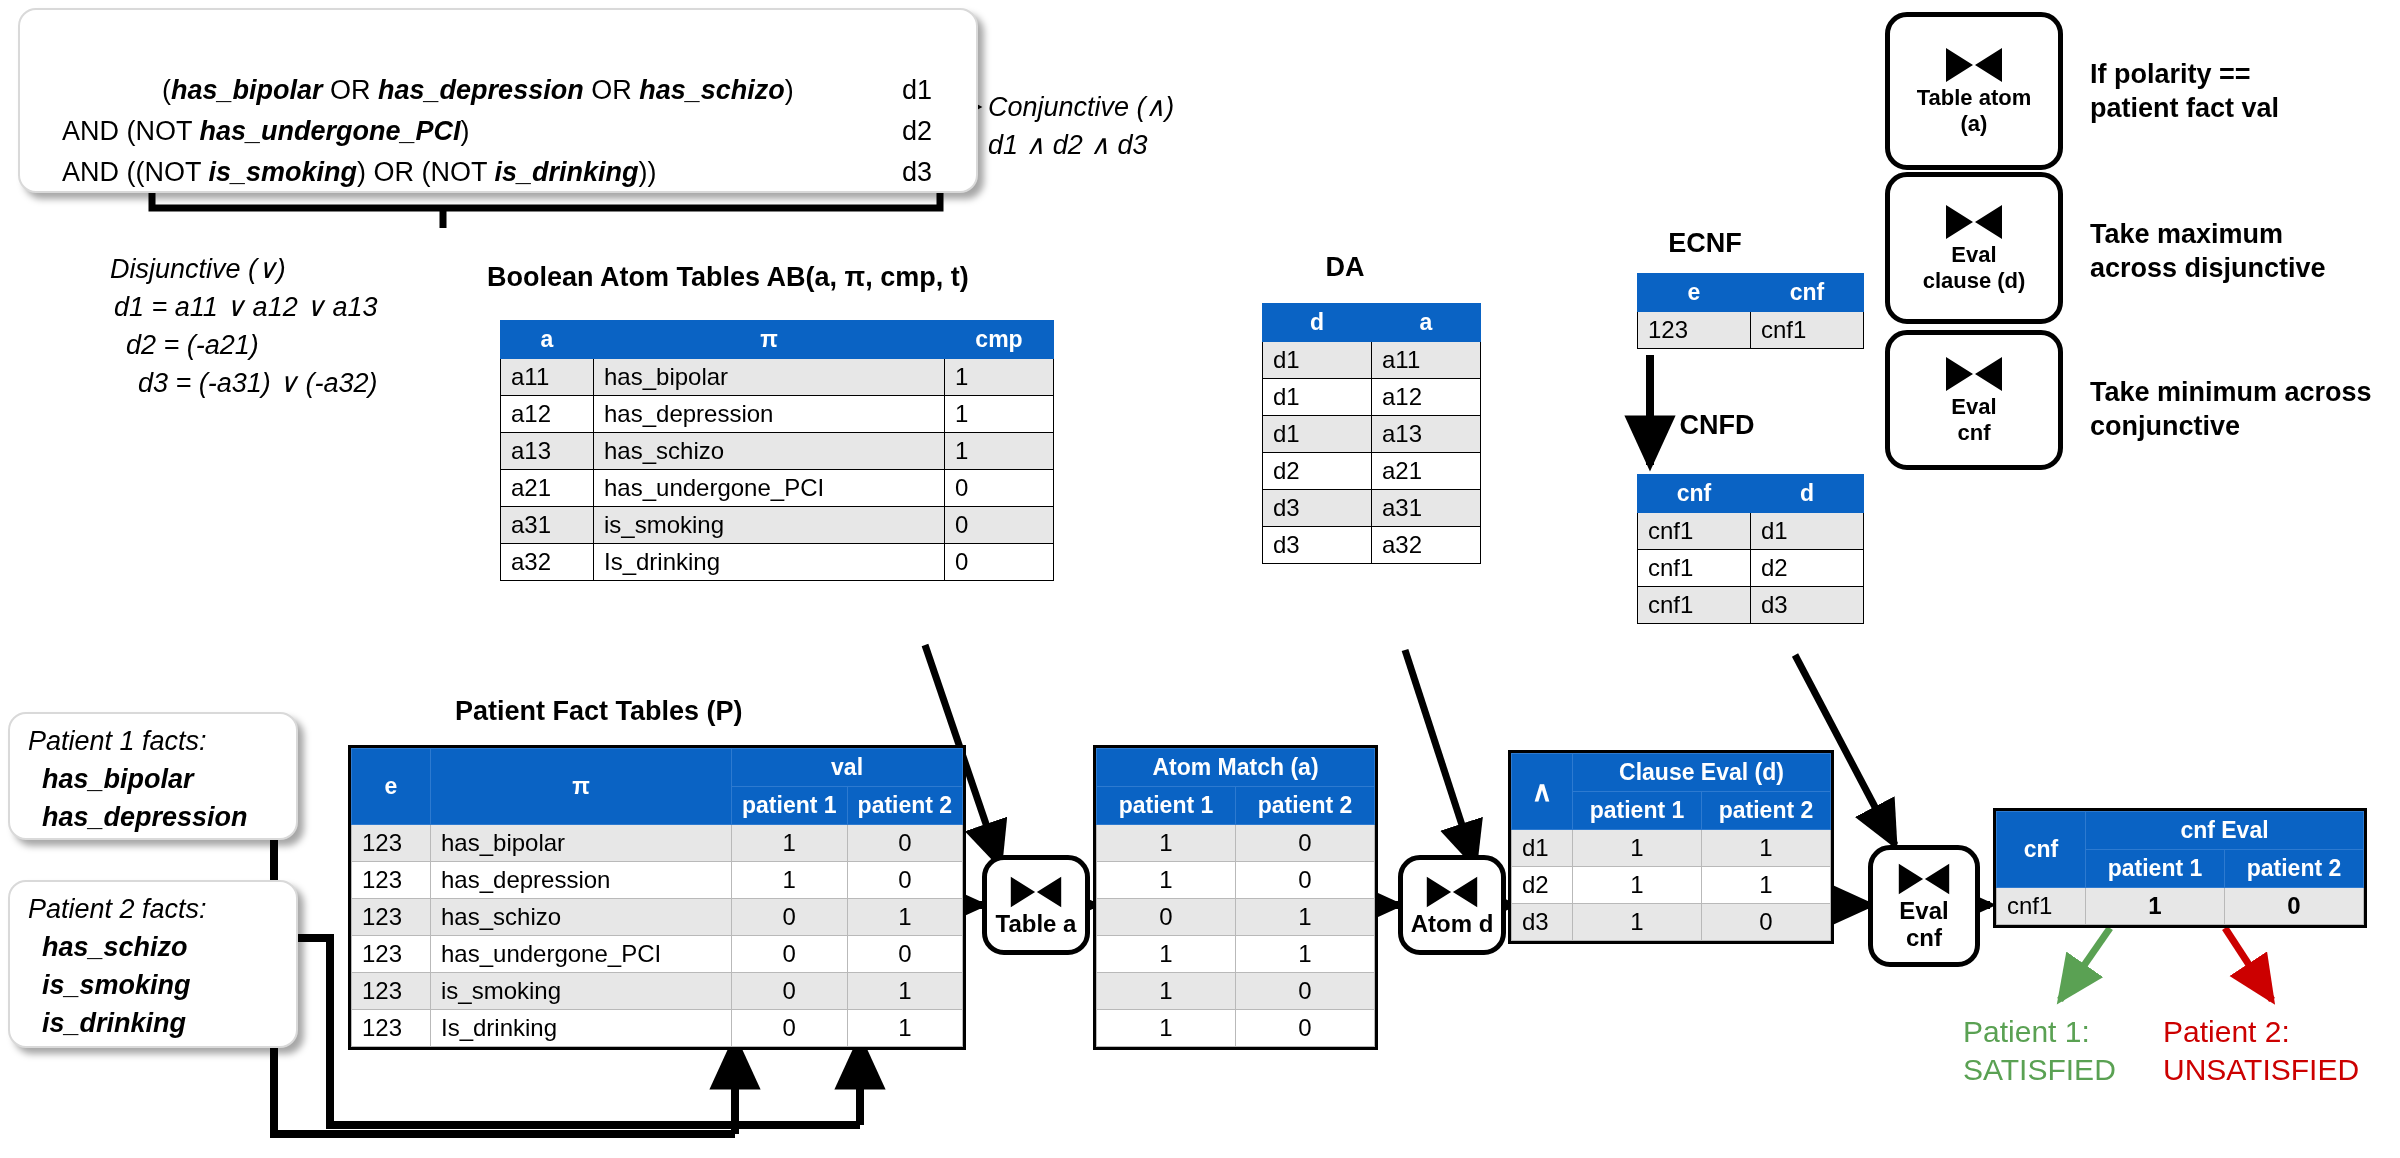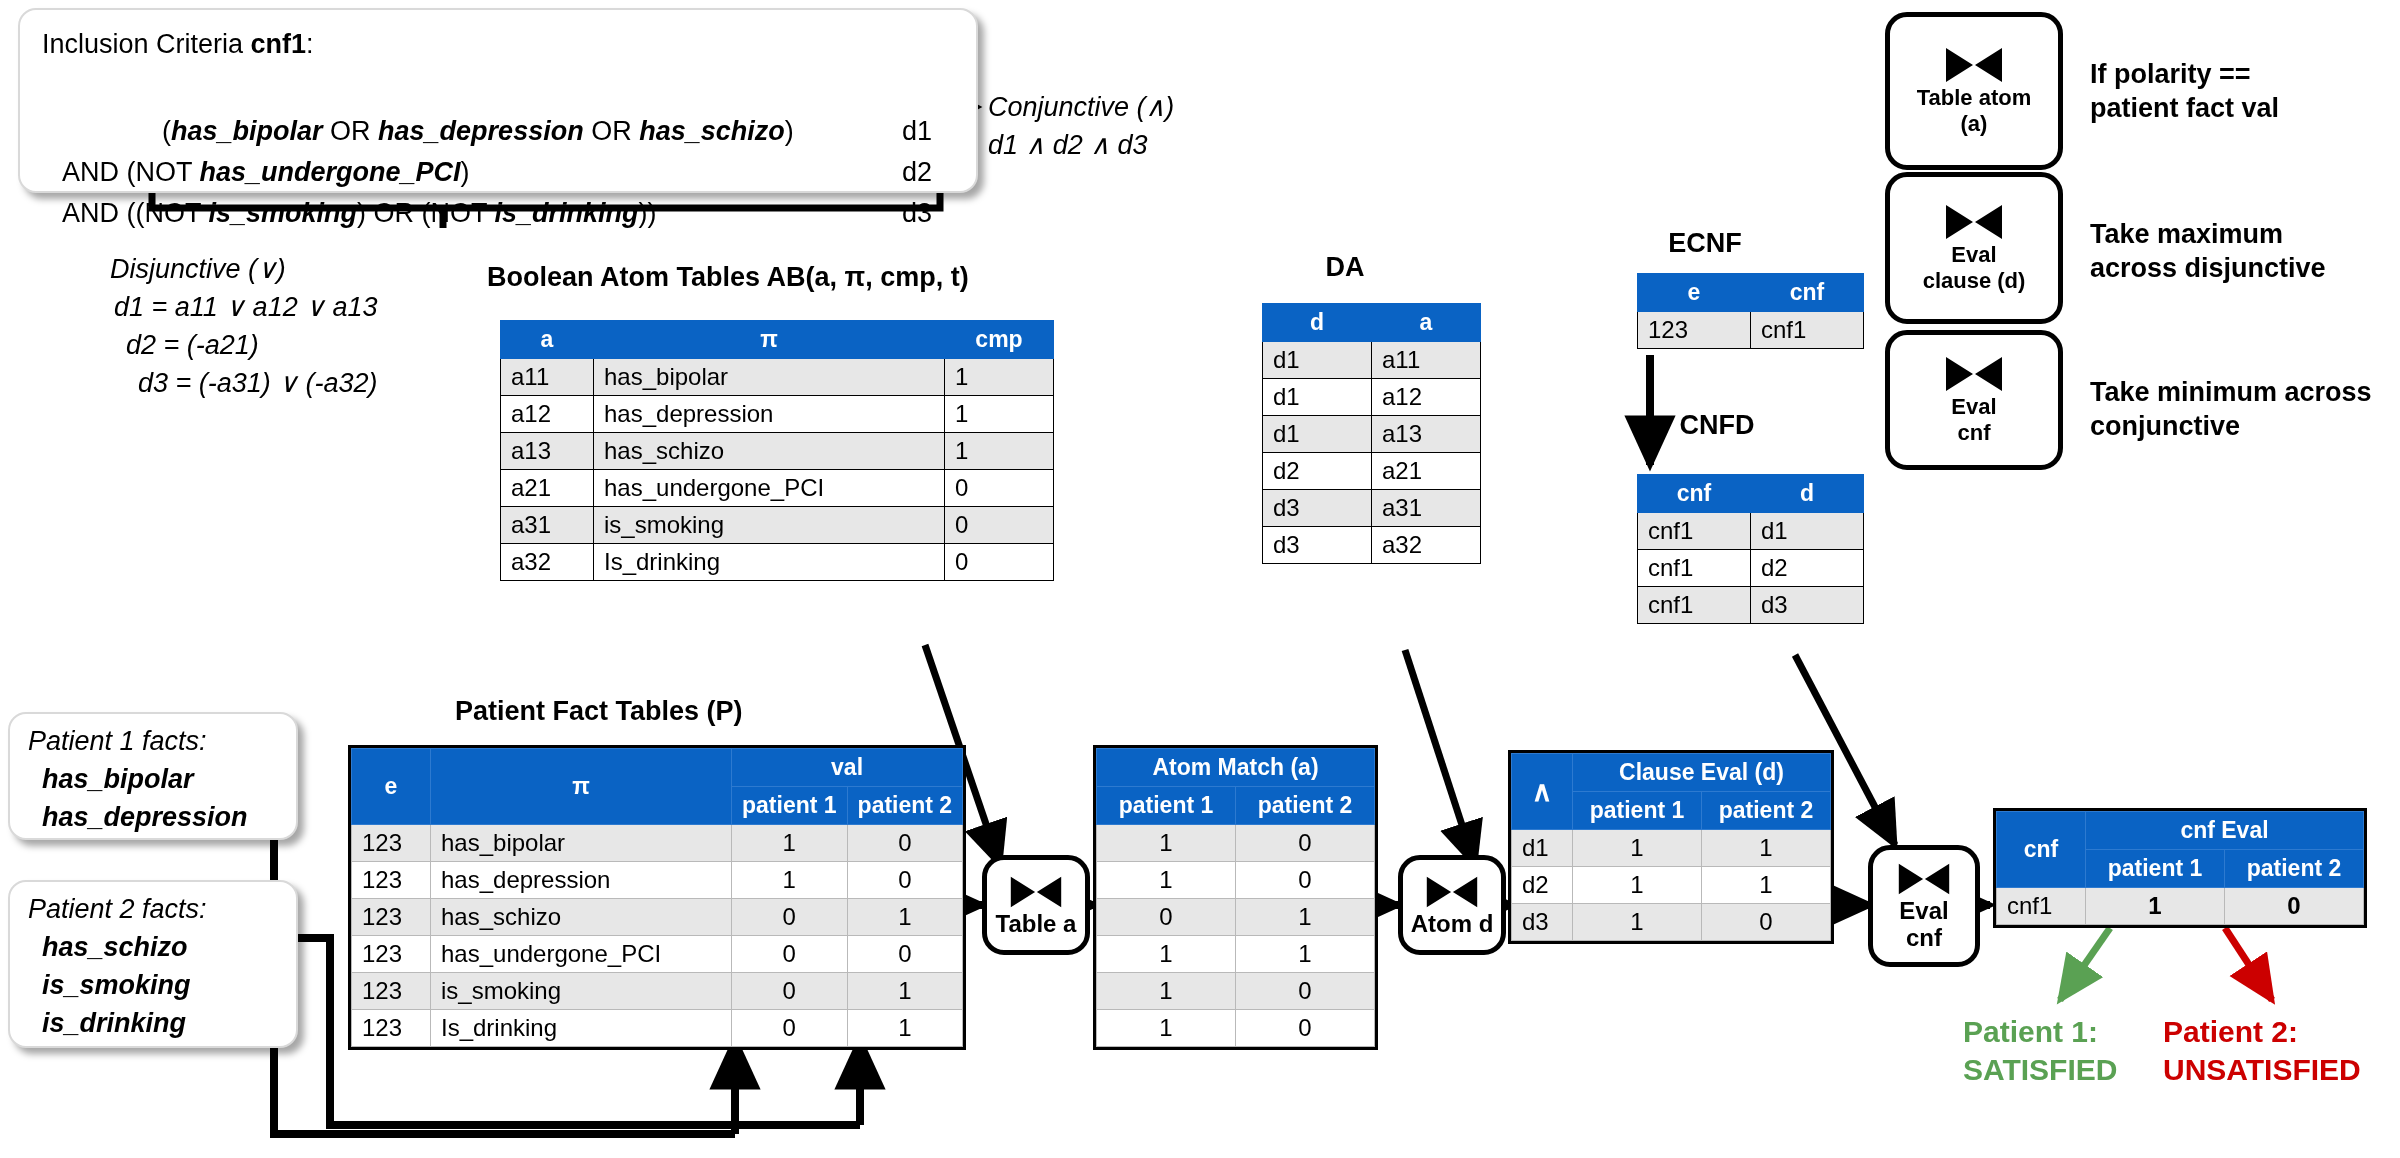--- a/index.html
+++ b/index.html
@@ -54,21 +54,21 @@
   
   .legend-box{
     border:5px solid #000;border-radius:22px;background:#fff;
     display:flex;flex-direction:column;align-items:center;justify-content:center;
     box-sizing:border-box;
   }
   .legend-box .lbl{font-size:22px;font-weight:bold;line-height:26px;text-align:center;}
   .legend-text{font-size:27px;font-weight:bold;line-height:34px;white-space:nowrap;}
 
   
-  .verdict{font-size:30px;font-weight:bold;line-height:38px;white-space:nowrap;}
+  .verdict{font-size:30px;font-weight:normal;line-height:38px;white-space:nowrap;}
   .v-green{color:#5aa153;}
   .v-red{color:#cc0000;}
 
   svg.overlay{position:absolute;left:0;top:0;width:2400px;height:1158px;pointer-events:none;}
 </style>
 </head>
 <body>
 
 <div id="stage">
 
@@ -121,23 +121,20 @@
     <g stroke="#000" stroke-width="8" fill="none">
       <path d="M196,938 L330,938 L330,1125 L860,1125"></path>
     </g>
     <line x1="860" y1="1125" x2="860" y2="1040" stroke="#000" stroke-width="8" marker-end="url(#ah)"></line>
 
     <line x1="2110" y1="928" x2="2060" y2="1000" stroke="#5aa153" stroke-width="7" marker-end="url(#ahg)"></line>
     <line x1="2225" y1="928" x2="2272" y2="1000" stroke="#cc0000" stroke-width="7" marker-end="url(#ahr)"></line>
   </svg>
 
   <div class="callout abs" style="left:18px;top:8px;width:960px;height:185px;padding:14px 22px;">
-    <div class="crit-text">
-      <span>Inclusion Criteria </span><b>cnf1</b><span>:</span>
-    </div>
     <div style="position:relative;height:124px;margin-top:44px;">
       <div class="crit-text abs" style="left:120px;top:2px;">
         (<i>has_bipolar</i> OR <i>has_depression</i> OR <i>has_schizo</i>)
       </div>
       <div class="crit-text abs" style="left:860px;top:2px;">d1</div>
 
       <div class="crit-text abs" style="left:20px;top:43px;">
         AND (NOT <i>has_undergone_PCI</i>)
       </div>
       <div class="crit-text abs" style="left:860px;top:43px;">d2</div>

